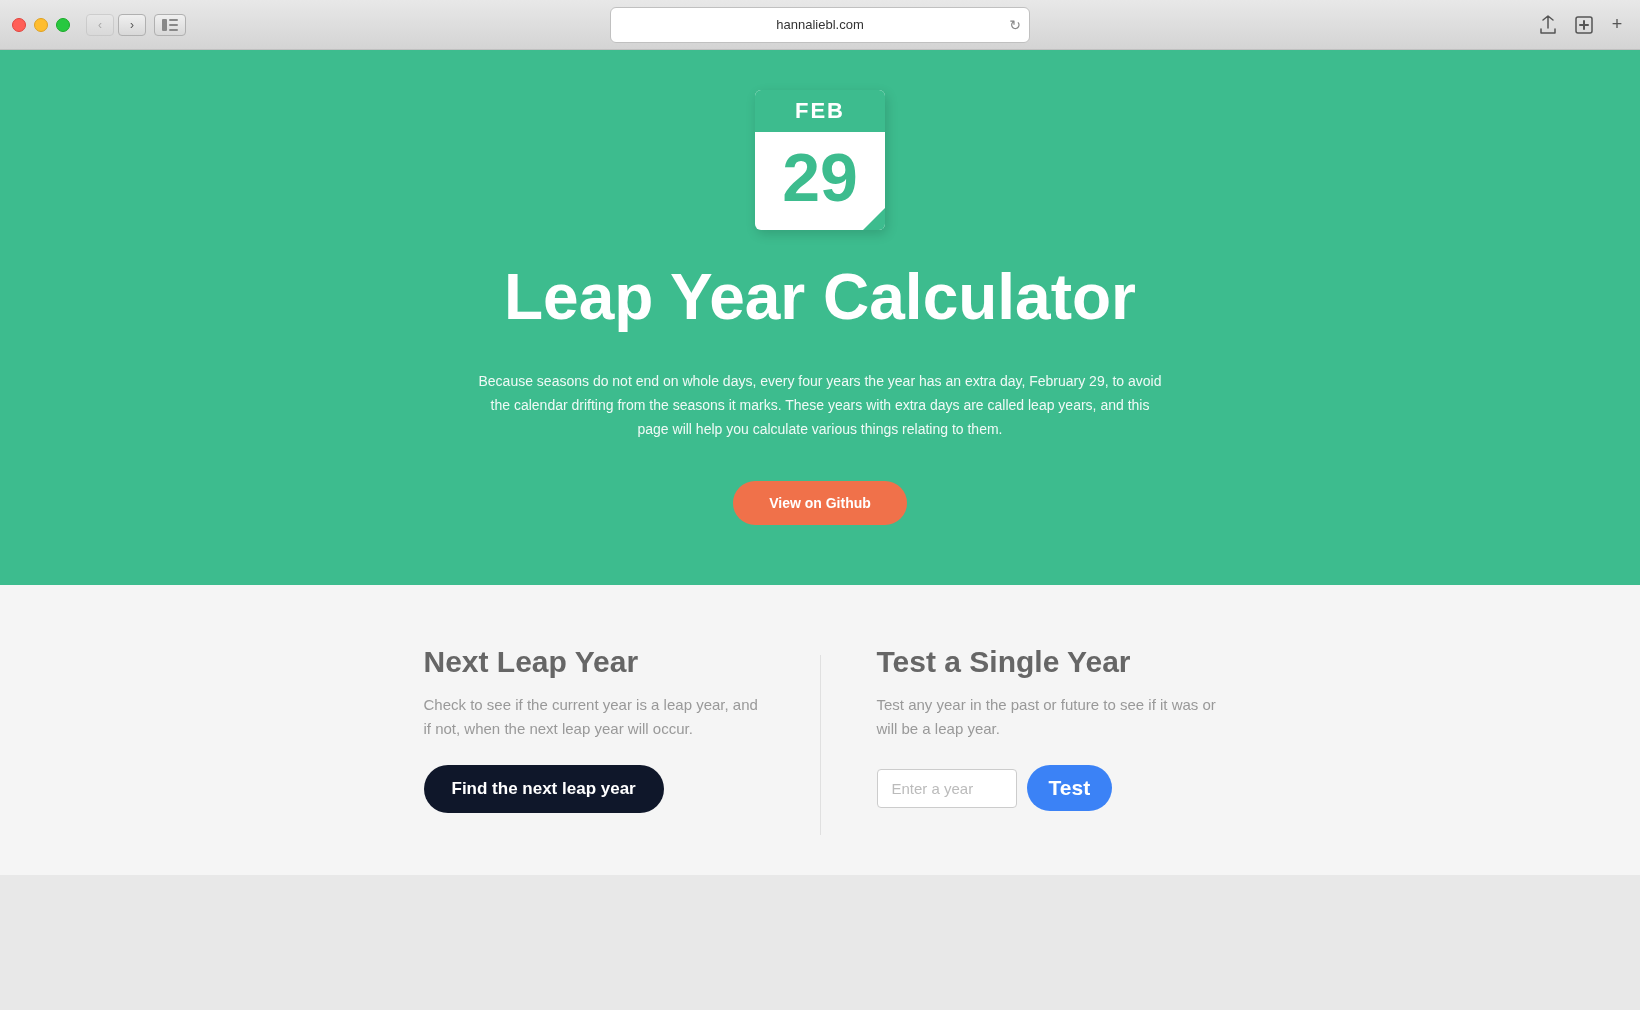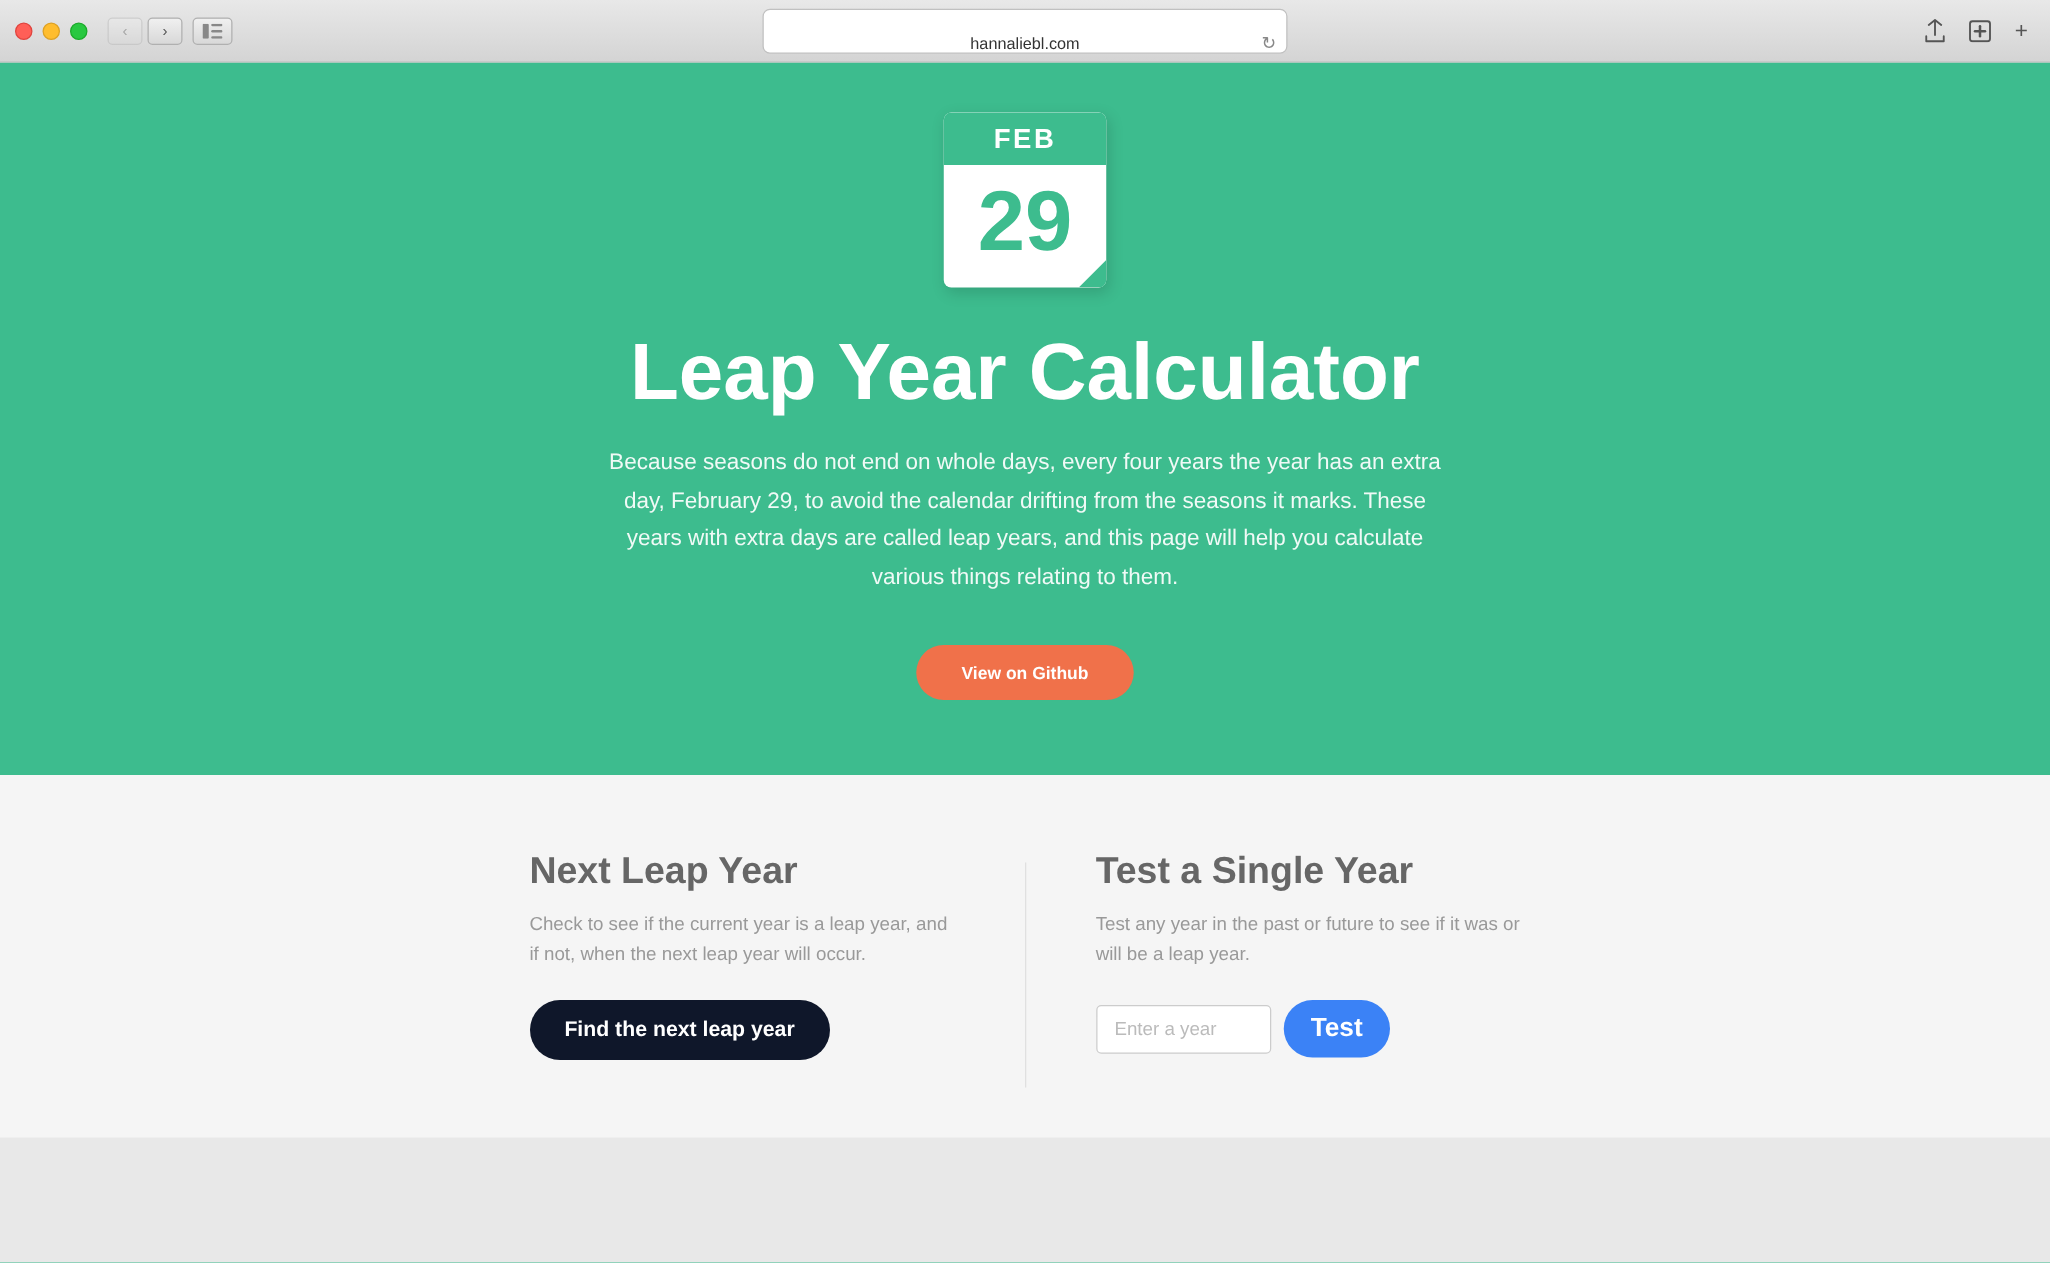--- a/index.html
+++ b/index.html
@@ -87,21 +87,21 @@
       align-items: center;
     }
 
     .address-bar {
       width: 100%;
       height: 36px;
       background: white;
       border: 1px solid #c0c0c0;
       border-radius: 6px;
       display: flex;
-      align-items: flex-end;
+      align-items: center;
       justify-content: center;
       font-size: 13px;
       color: #333;
       padding: 0 30px;
       position: relative;
     }
 
     .address-bar-refresh {
       position: absolute;
       right: 8px;
@@ -200,26 +200,26 @@
       width: 22px;
       height: 22px;
       background: #3dbc8e;
       clip-path: polygon(100% 0, 100% 100%, 0 100%);
     }
 
     .hero-title {
       color: white;
       font-size: 64px;
       font-weight: 700;
-      margin-bottom: 20px;
+      margin-bottom: 36px;
     }
 
     .hero-description {
       color: rgba(255,255,255,0.92);
-      font-size: 18px;
+      font-size: 14px;
       line-height: 1.7;
       max-width: 690px;
       margin-bottom: 40px;
     }
 
     .github-btn {
       background: #f0714a;
       color: white;
       border: none;
       padding: 14px 36px;

